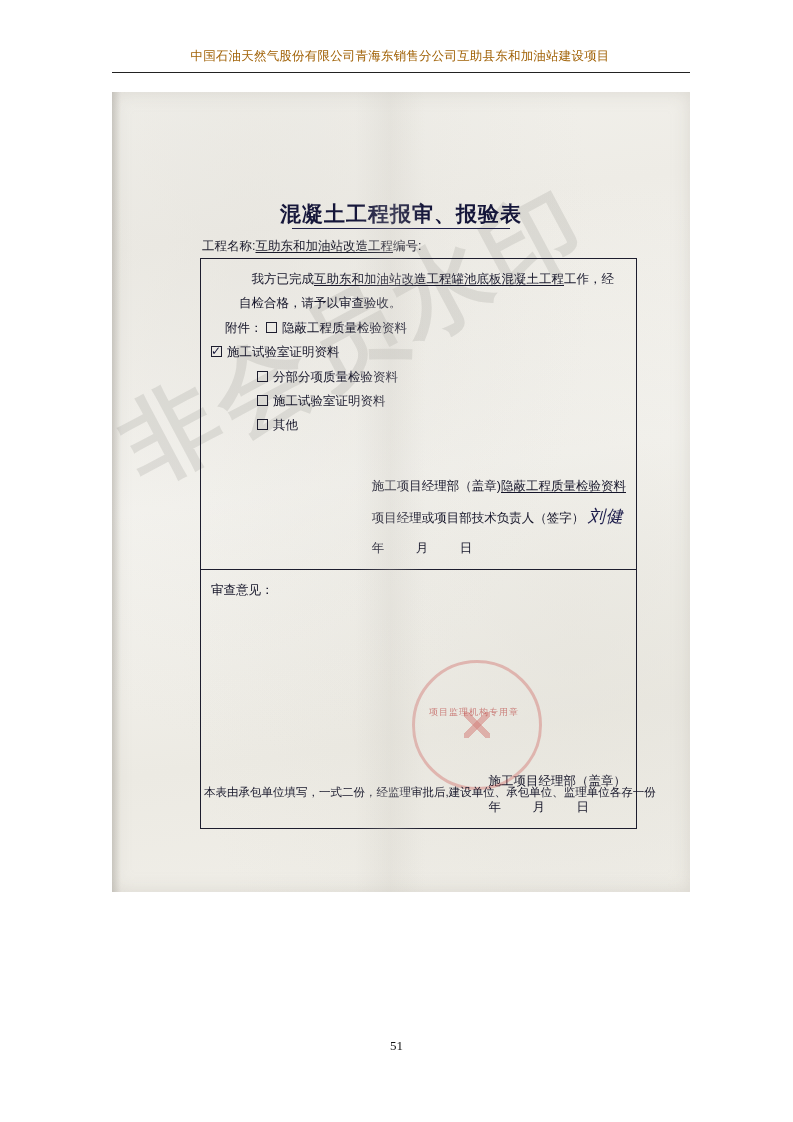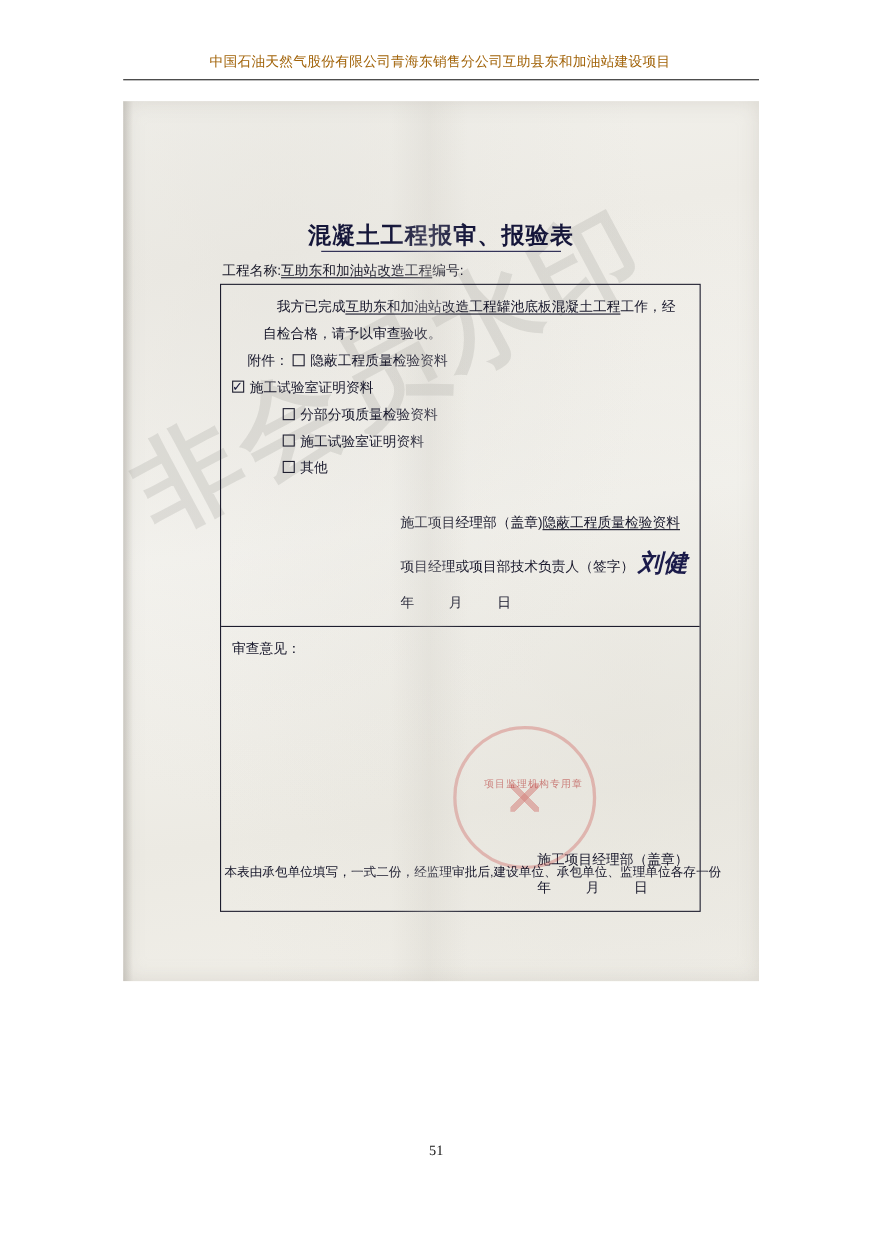--- a/index.html
+++ b/index.html
@@ -172,22 +172,22 @@
   .sign-row { white-space: nowrap; }
   .date-row {
     text-align: left;
     padding-right: 16px;
     letter-spacing: 14px;
   }
 
   .handwrite {
     font-family: "Liberation Serif", serif;
     font-style: italic;
-    font-weight: bold;
-    font-size: 22px;
+    font-weight: normal;
+    font-size: 17px;
     color: #1b1b4a;
     letter-spacing: 1px;
   }
 
   
   .stamp {
     position: absolute;
     left: 300px;
     top: 568px;
     width: 124px;
@@ -207,21 +207,21 @@
     margin: -13px 0 0 -13px;
     background:
       linear-gradient(45deg, transparent 42%, rgba(196,48,45,0.55) 42%, rgba(196,48,45,0.55) 58%, transparent 58%),
       linear-gradient(-45deg, transparent 42%, rgba(196,48,45,0.55) 42%, rgba(196,48,45,0.55) 58%, transparent 58%);
   }
   .stamp-text {
     position: absolute;
     left: 306px;
     top: 614px;
     width: 112px;
-    text-align: right;
+    text-align: center;
     font-family: "Liberation Sans", sans-serif;
     font-size: 9px;
     color: rgba(178,42,40,0.55);
     letter-spacing: 1px;
     pointer-events: none;
   }
 
   .footnote {
     position: absolute;
     top: 693px;

